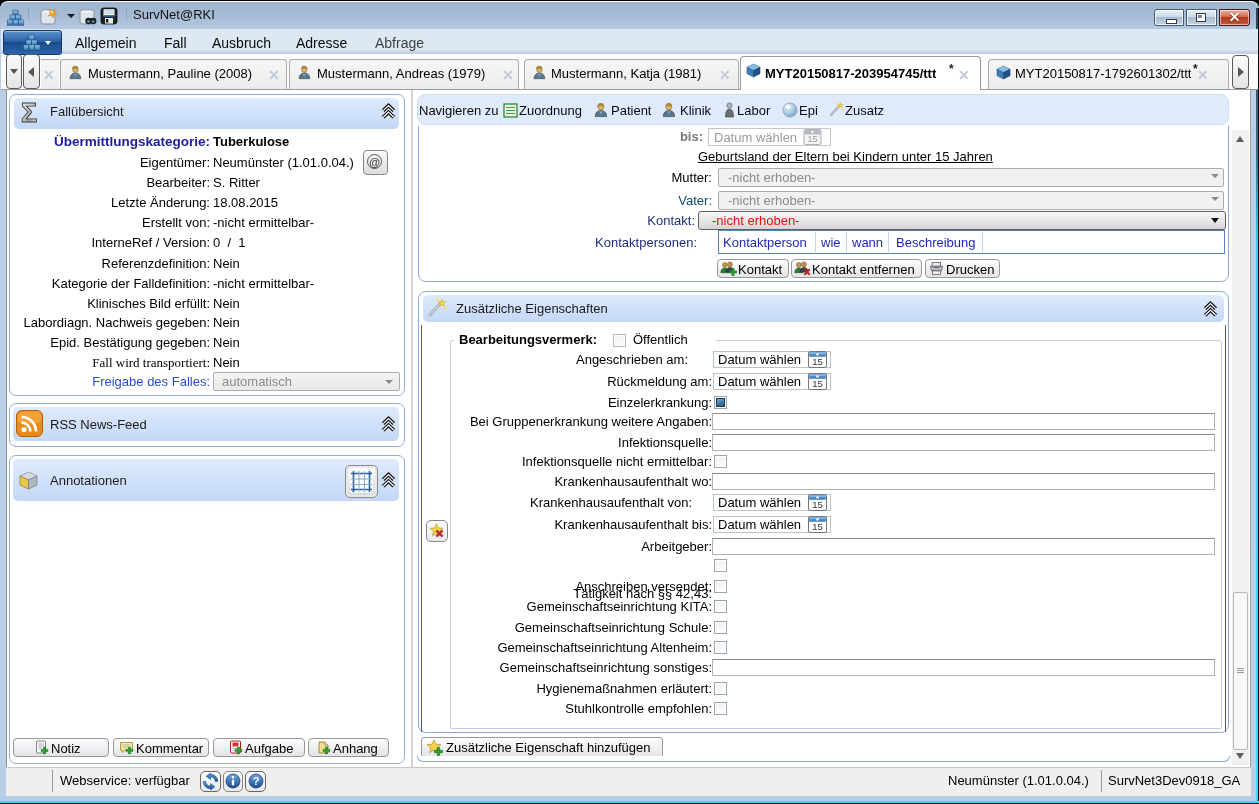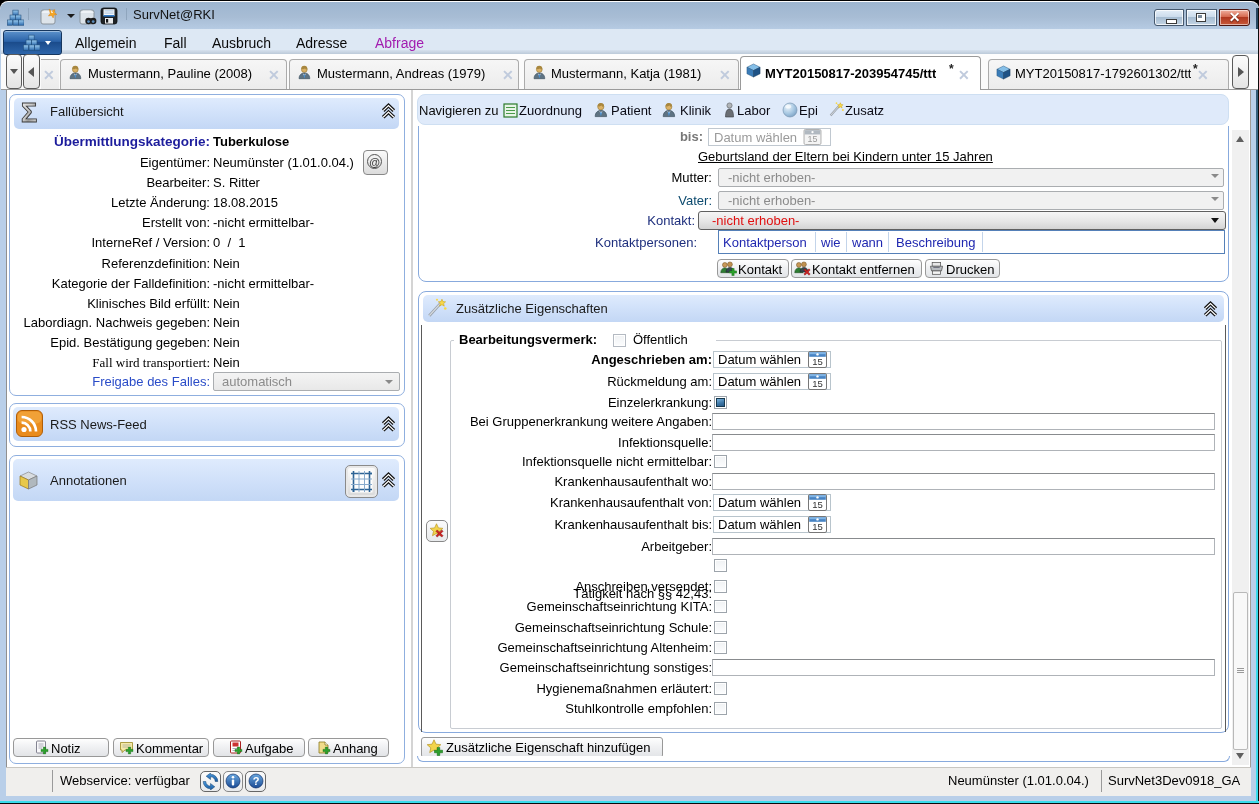--- a/index.html
+++ b/index.html
@@ -164,21 +164,21 @@
 <div class="abs" style="left:1px;top:54px;width:1257px;height:5px;background:#fdfdfd;"></div>
 <div class="abs" style="left:3px;top:30px;width:59px;height:25px;border:1px solid #16365e;border-radius:3px;background:linear-gradient(#5c92cc,#2a62a8 45%,#1b4c8c 50%,#2d65aa);box-shadow:inset 0 1px 0 rgba(255,255,255,.4);box-sizing:border-box;"></div>
 <svg style="left:23px;top:34px;" width="17" height="17">
     <use href="#cubes"></use>
   </svg>
 <div class="abs" style="left:45px;top:41px;width:0;height:0;border-left:3.5px solid transparent;border-right:3.5px solid transparent;border-top:4px solid #fff;"></div>
 <div class="abs" style="top:35px;left:75px;font-size:14px;color:#0a0a0a;">Allgemein</div>
 <div class="abs" style="top:35px;left:164px;font-size:14px;color:#0a0a0a;">Fall</div>
 <div class="abs" style="top:35px;left:212px;font-size:14px;color:#0a0a0a;">Ausbruch</div>
 <div class="abs" style="top:35px;left:296px;font-size:14px;color:#0a0a0a;">Adresse</div>
-<div class="abs" style="top:35px;left:375px;font-size:14px;color:#a21caf;">Abfrage</div>
+<div class="abs" style="top:35px;left:375px;font-size:14px;color:#404040;">Abfrage</div>
 
 <div class="abs" style="left:1px;top:59px;width:1257px;height:31px;background:#fbfbfb;"></div>
 <div class="abs" style="left:1px;top:89px;width:1257px;height:1px;background:#9a9a9a;"></div>
 <div class="abs" style="left:6px;top:54px;width:16px;height:35px;border:1px solid #5a5a5a;border-radius:4px;background:linear-gradient(#fbfbfb,#e4e4e4);box-sizing:border-box;"></div>
 <div class="abs" style="left:10px;top:69px;width:0;height:0;border-left:4px solid transparent;border-right:4px solid transparent;border-top:5px solid #555;"></div>
 <div class="abs" style="left:23px;top:54px;width:17px;height:35px;border:1px solid #5a5a5a;border-radius:4px;background:linear-gradient(#fbfbfb,#e4e4e4);box-sizing:border-box;"></div>
 <div class="abs" style="left:28px;top:67px;width:0;height:0;border-top:5px solid transparent;border-bottom:5px solid transparent;border-right:6px solid #555;"></div>
 
 <div class="abs" style="left:41px;top:59px;width:18px;height:30px;background:linear-gradient(#f6f6f6,#ececec);border-top:1px solid #ababab;box-sizing:border-box;"></div>
 <div class="tabx" style="left:43px;">✕</div>
@@ -446,21 +446,21 @@
 
 <div class="abs" style="left:421px;top:325px;width:1px;height:407px;background:#5a5a5a;"></div>
 <div class="abs" style="left:1225px;top:325px;width:1px;height:407px;background:#5a5a5a;"></div>
 
 <div class="abs" style="left:450px;top:340px;width:772px;height:389px;border:1px solid #c8ccd2;border-radius:2px;box-sizing:border-box;"></div>
 <div class="abs" style="left:454px;top:331px;width:262px;height:18px;background:#fff;"></div>
 <div class="abs" style="left:459px;top:332px;font-size:13px;font-weight:bold;">Bearbeitungsvermerk:</div>
 <div class="cb" style="left:613px;top:334px;border-color:#b4bac2;"></div>
 <div class="abs" style="left:633px;top:332px;font-size:13px;">Öffentlich</div>
 
-<div class="lab" style="left:440px;top:351px;width:272px;font-weight:bold;">Angeschrieben am:</div>
+<div class="lab" style="left:416px;top:351px;width:272px;">Angeschrieben am:</div>
 <div class="abs" style="left:713px;top:351px;width:118px;height:17px;border:1px solid #b8c4cc;box-sizing:border-box;background:#fff;"></div>
 <div class="abs" style="left:718px;top:352px;font-size:13px;">Datum wählen</div>
 <svg style="left:808px;top:351px;" width="19" height="17">
     <use href="#cal"></use>
   </svg>
 <div class="lab" style="left:440px;top:373px;width:272px;">Rückmeldung am:</div>
 <div class="abs" style="left:713px;top:373px;width:118px;height:17px;border:1px solid #b8c4cc;box-sizing:border-box;background:#fff;"></div>
 <div class="abs" style="left:718px;top:374px;font-size:13px;">Datum wählen</div>
 <svg style="left:808px;top:373px;" width="19" height="17">
     <use href="#cal"></use>
@@ -469,21 +469,21 @@
 <div class="cb" style="left:714px;top:396px;"></div>
 <div class="abs" style="left:716px;top:398px;width:7px;height:7px;background:linear-gradient(160deg,#7ab2dc,#3a74a4 60%,#2a5a88);border:1px solid #16384e;box-sizing:content-box;"></div>
 <div class="lab" style="left:440px;top:413px;width:272px;">Bei Gruppenerkrankung weitere Angaben:</div>
 <div class="inp" style="left:712px;top:413px;width:503px;height:17px;"></div>
 <div class="lab" style="left:440px;top:434px;width:272px;">Infektionsquelle:</div>
 <div class="inp" style="left:712px;top:434px;width:503px;height:17px;"></div>
 <div class="lab" style="left:440px;top:453px;width:272px;">Infektionsquelle nicht ermittelbar:</div>
 <div class="cb" style="left:714px;top:455px;"></div>
 <div class="lab" style="left:440px;top:473px;width:272px;">Krankenhausaufenthalt wo:</div>
 <div class="inp" style="left:712px;top:473px;width:503px;height:17px;"></div>
-<div class="lab" style="left:440px;top:494px;width:272px;text-align:right;">Krankenhausaufenthalt von:</div>
+<div class="lab" style="left:420px;top:494px;width:272px;text-align:right;">Krankenhausaufenthalt von:</div>
 <div class="abs" style="left:713px;top:494px;width:118px;height:17px;border:1px solid #b8c4cc;box-sizing:border-box;background:#fff;"></div>
 <div class="abs" style="left:718px;top:495px;font-size:13px;">Datum wählen</div>
 <svg style="left:808px;top:494px;" width="19" height="17">
     <use href="#cal"></use>
   </svg>
 <div class="lab" style="left:440px;top:516px;width:272px;">Krankenhausaufenthalt bis:</div>
 <div class="abs" style="left:713px;top:516px;width:118px;height:17px;border:1px solid #b8c4cc;box-sizing:border-box;background:#fff;"></div>
 <div class="abs" style="left:718px;top:517px;font-size:13px;">Datum wählen</div>
 <svg style="left:808px;top:516px;" width="19" height="17">
     <use href="#cal"></use>

